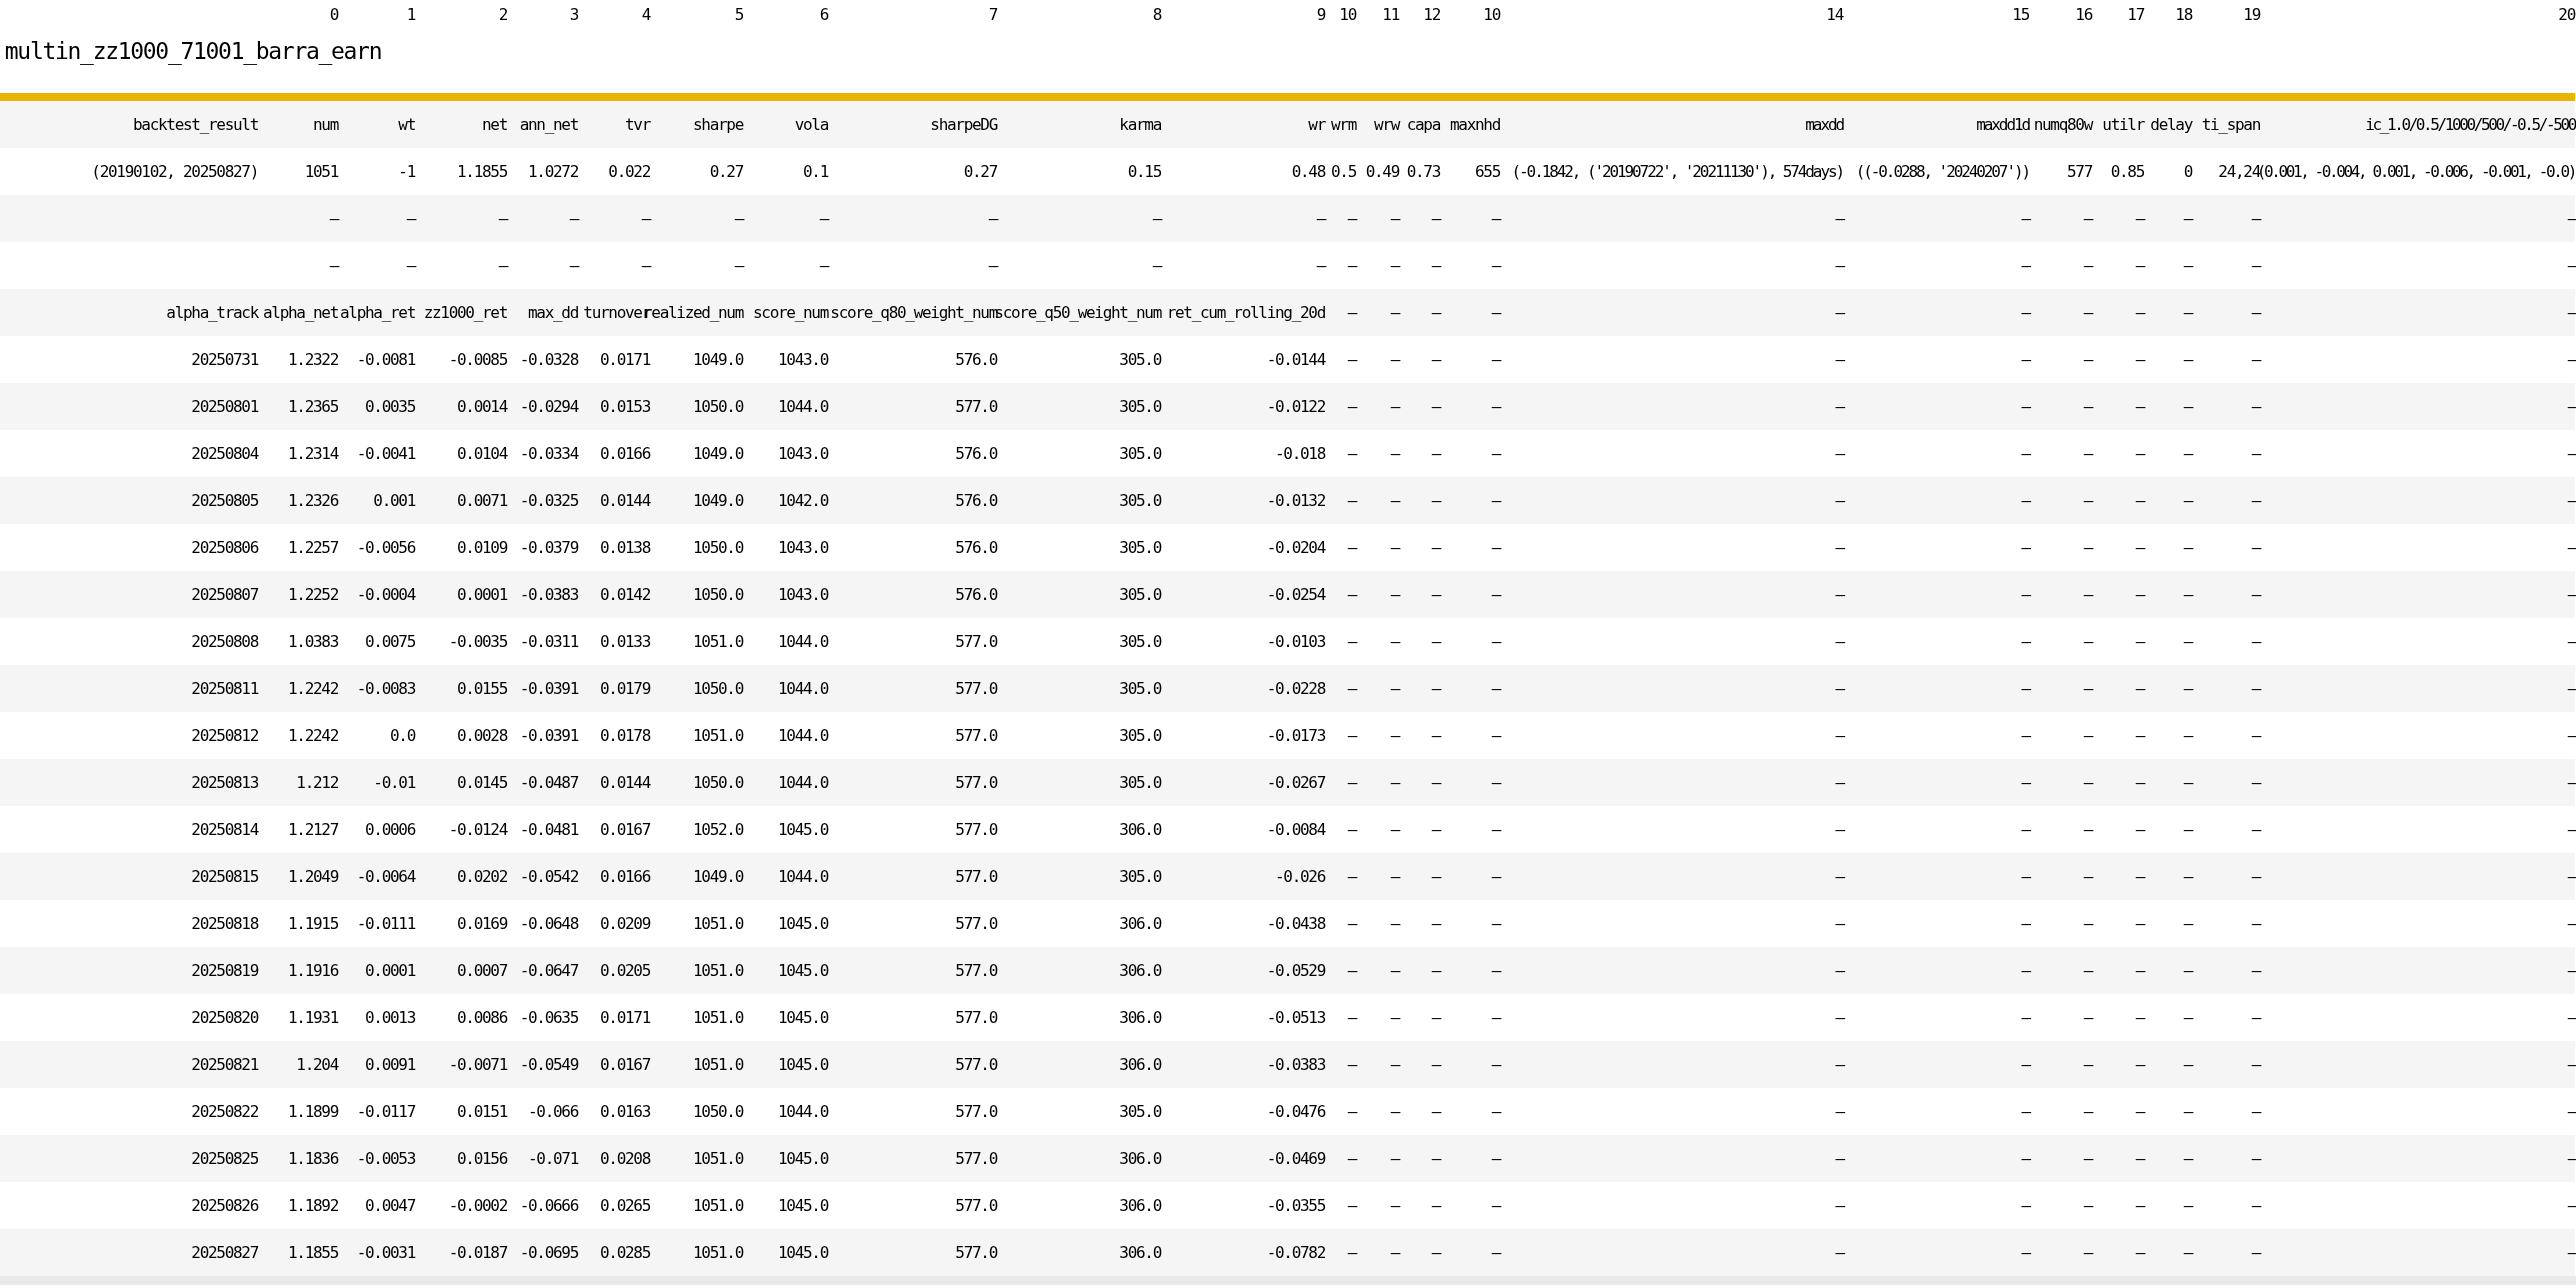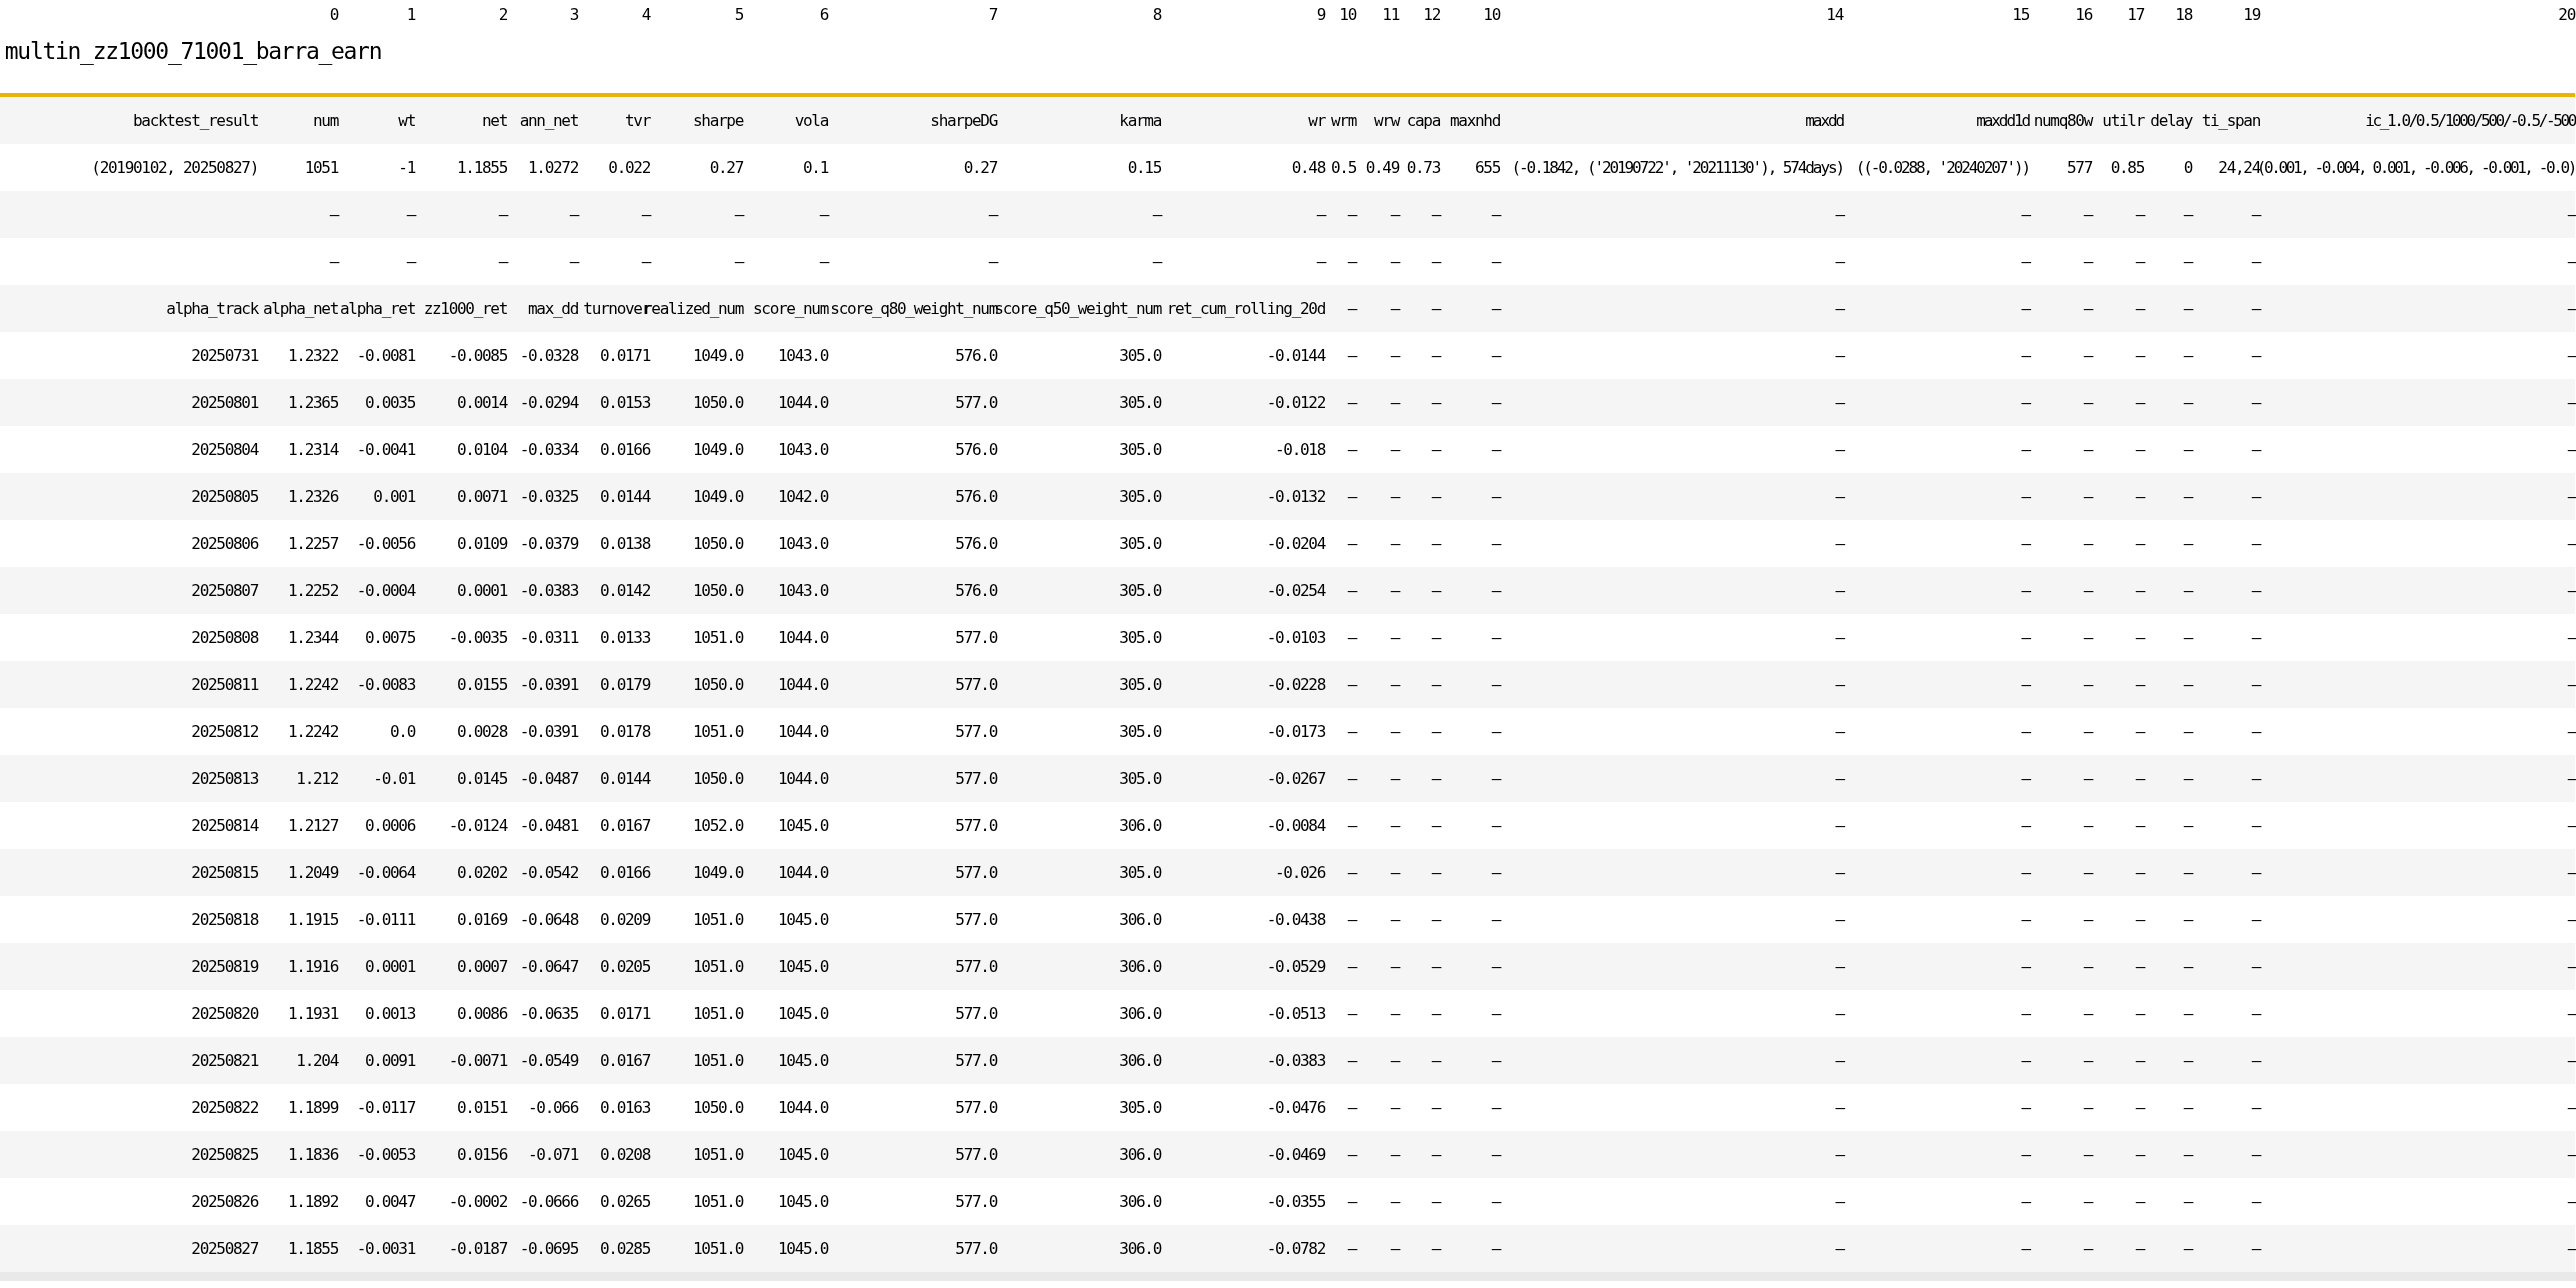--- a/index.html
+++ b/index.html
@@ -37,21 +37,21 @@
   
   .title {
     box-sizing: border-box;
     height: 66px;
     padding: 11px 0 0 4.8px;
     font-size: 23px;
     white-space: nowrap;
   }
 
   
-  table.main { border-top: 4px solid #eab308; }
+  table.main { border-top: 8px solid #eab308; }
   table.main td { height: 47px; vertical-align: middle; }
   tr.shade { background: #f5f5f5; }
 
   
   table.main td:nth-child(16), table.main td:nth-child(17) { letter-spacing: -2.1px; }
   table.main td:nth-child(22) { letter-spacing: -2.4px; }
 
   .bottom-strip {
     width: 2576px;
     height: 8.7px;
@@ -1464,21 +1464,21 @@
           </td>
         </tr>
         <tr>
           <td>
             <div class="cell">
               <span class="v">20250808</span>
             </div>
           </td>
           <td>
             <div class="cell">
-              <span class="v">1.2344</span>
+              <span class="v">1.0383</span>
             </div>
           </td>
           <td>
             <div class="cell">
               <span class="v">0.0075</span>
             </div>
           </td>
           <td>
             <div class="cell">
               <span class="v">-0.0035</span>

